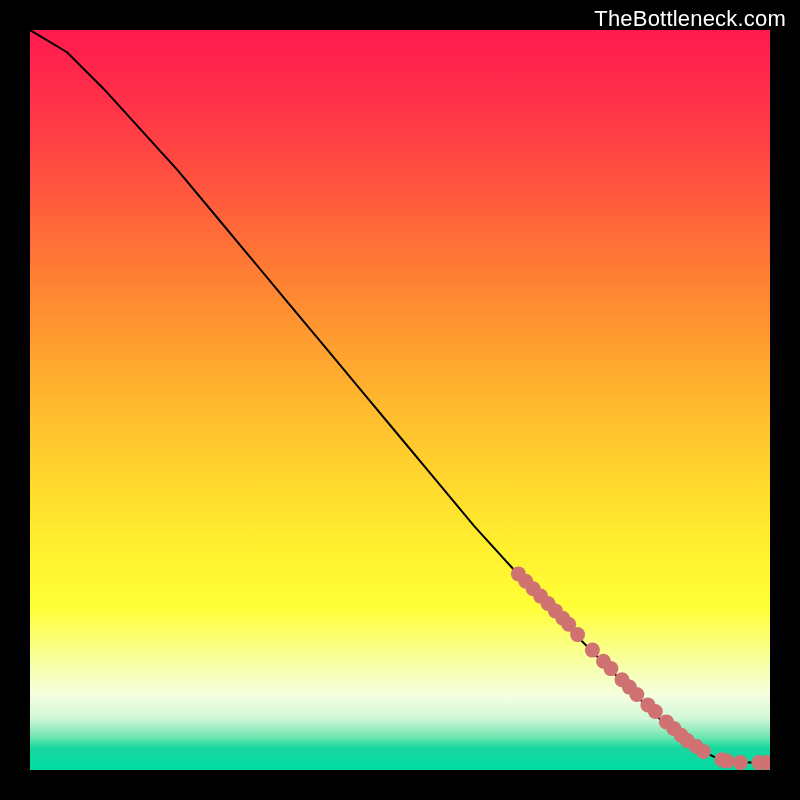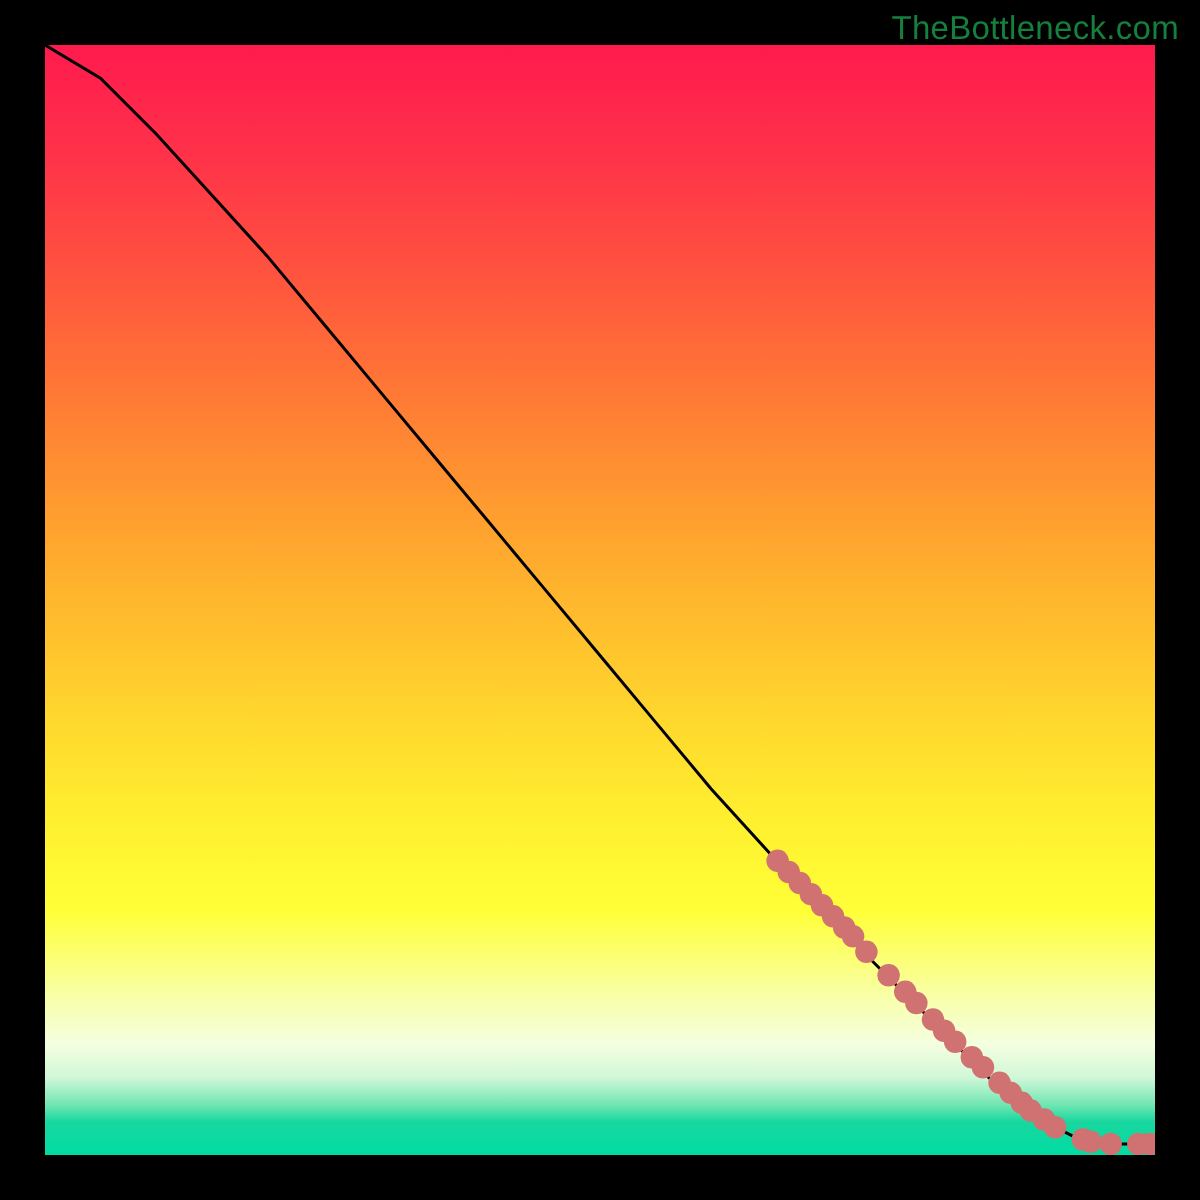--- a/index.html
+++ b/index.html
@@ -8,21 +8,21 @@
     height: 800px;
     background: #000;
     position: relative;
     font-family: Arial, Helvetica, sans-serif;
     overflow: hidden;
   }
   .attribution {
     position: absolute;
     top: 6px;
     right: 14px;
-    color: #15803d;
+    color: #ffffff;
     font-size: 22px;
     font-weight: 400;
     letter-spacing: 0.2px;
     z-index: 2;
   }
   .plot {
     position: absolute;
     left: 30px;
     top: 30px;
     width: 740px;

